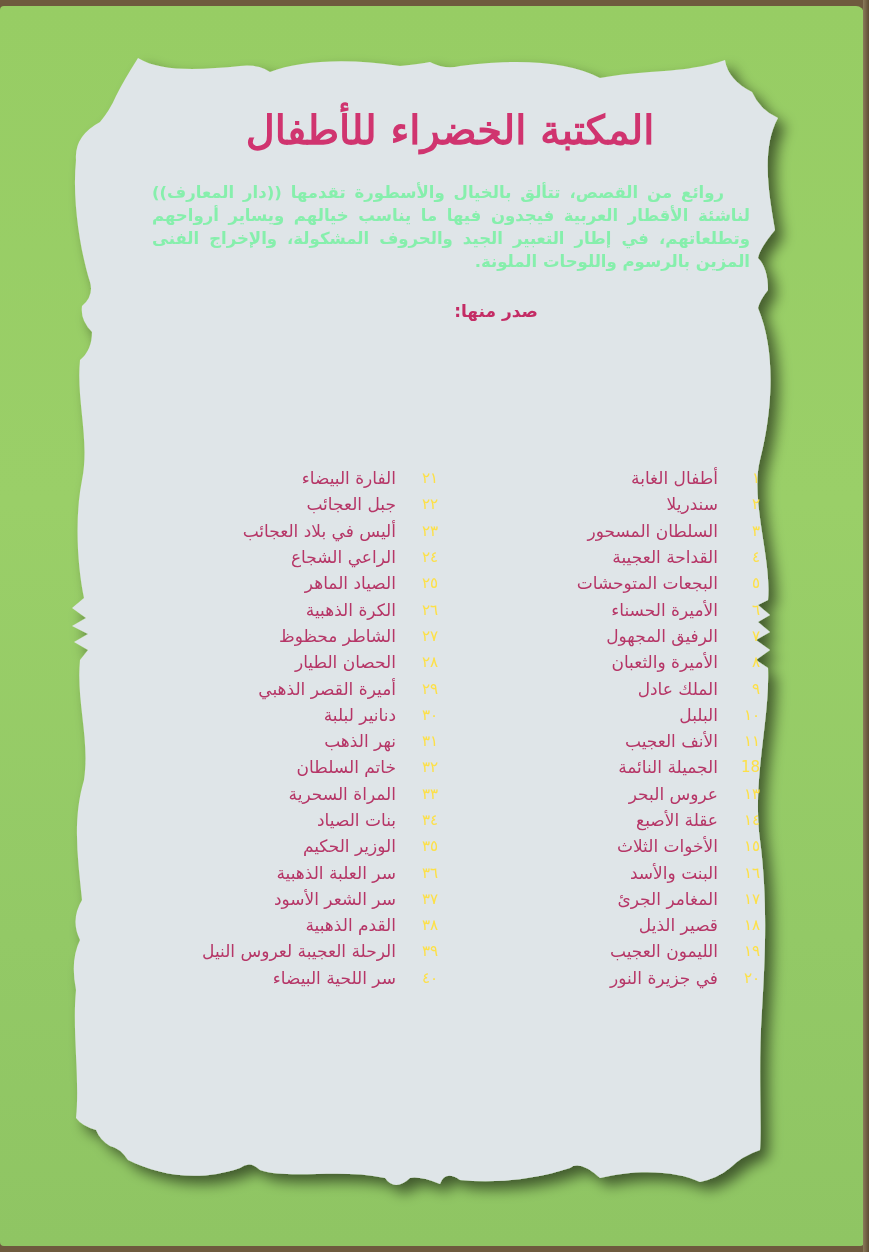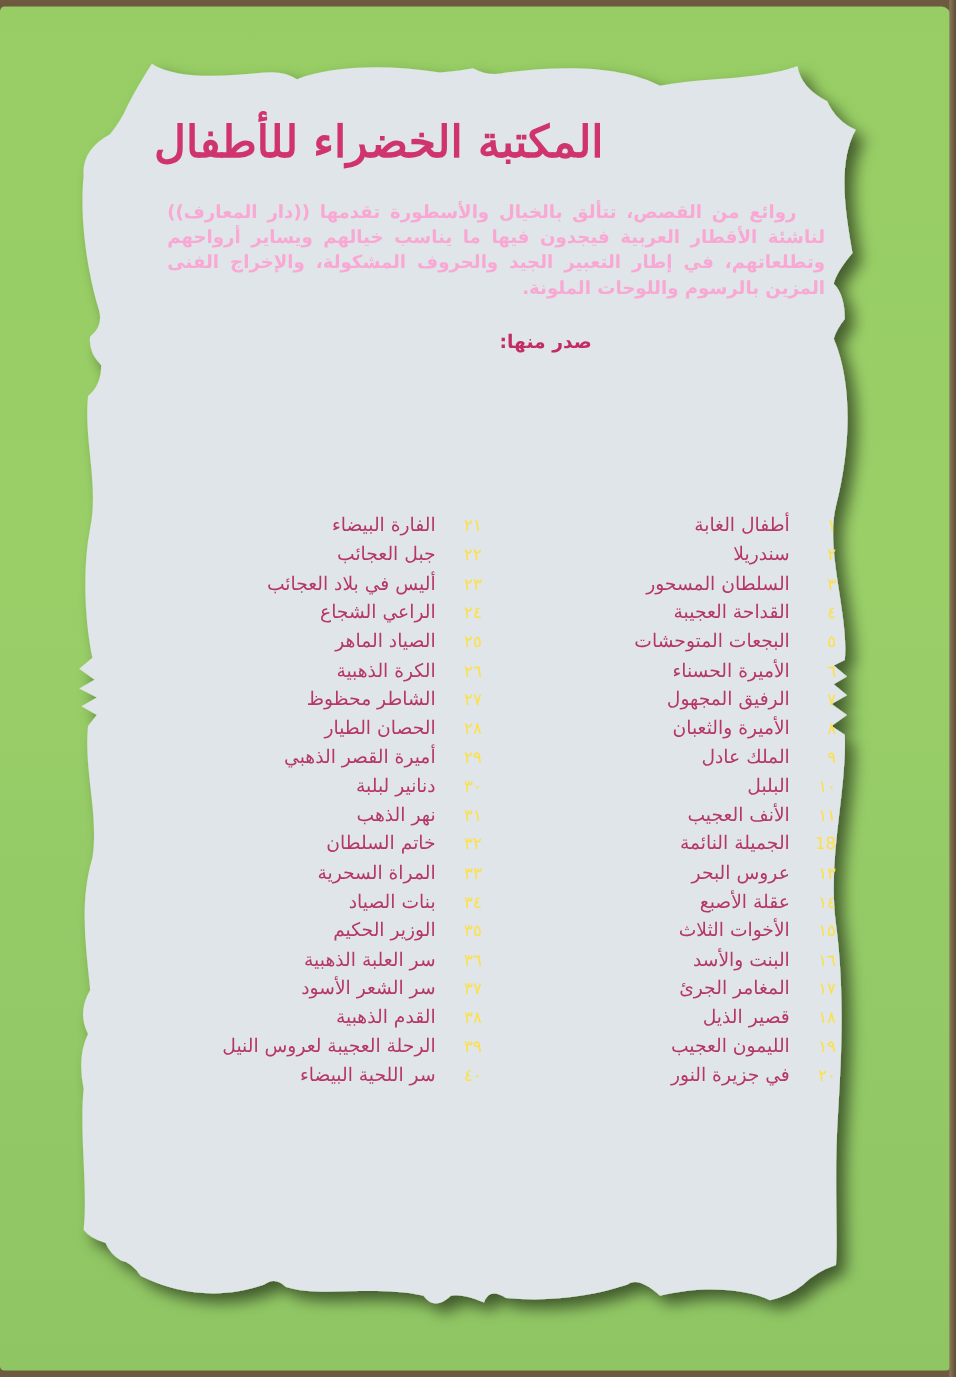--- a/index.html
+++ b/index.html
@@ -16,27 +16,27 @@
   .cover-edge-right {
     position: absolute; right: 0; top: 0; width: 6px; height: 1252px;
     background: linear-gradient(90deg, #8a7a5a, #5e4c33);
   }
   .panel-svg { position: absolute; left: 0; top: 0; width: 869px; height: 1252px; }
   .content {
     position: absolute; left: 140px; top: 95px; width: 620px; height: 1000px;
     direction: rtl;
   }
   .title {
-    text-align: left; color: #d0346f;
+    text-align: center; color: #d0346f;
     font-family: "DejaVu Serif", serif; font-size: 40px; font-weight: bold;
     margin: 0; line-height: 70px; letter-spacing: 1px;
   }
   .intro {
     margin-top: 16px; padding: 0 10px 0 12px;
-    color: #f9a8d4; font-size: 16.5px; font-weight: bold;
+    color: #86efac; font-size: 16.5px; font-weight: bold;
     line-height: 23px; text-align: justify;
   }
   .intro p { margin: 0; text-indent: 26px; }
   .list-header {
     margin-top: 28px; padding-right: 222px;
     color: #c42c65; font-size: 17px; font-weight: bold;
   }
   .columns {
     position: absolute; top: 370px; right: 0; width: 620px;
     display: flex; flex-direction: row; direction: rtl;

